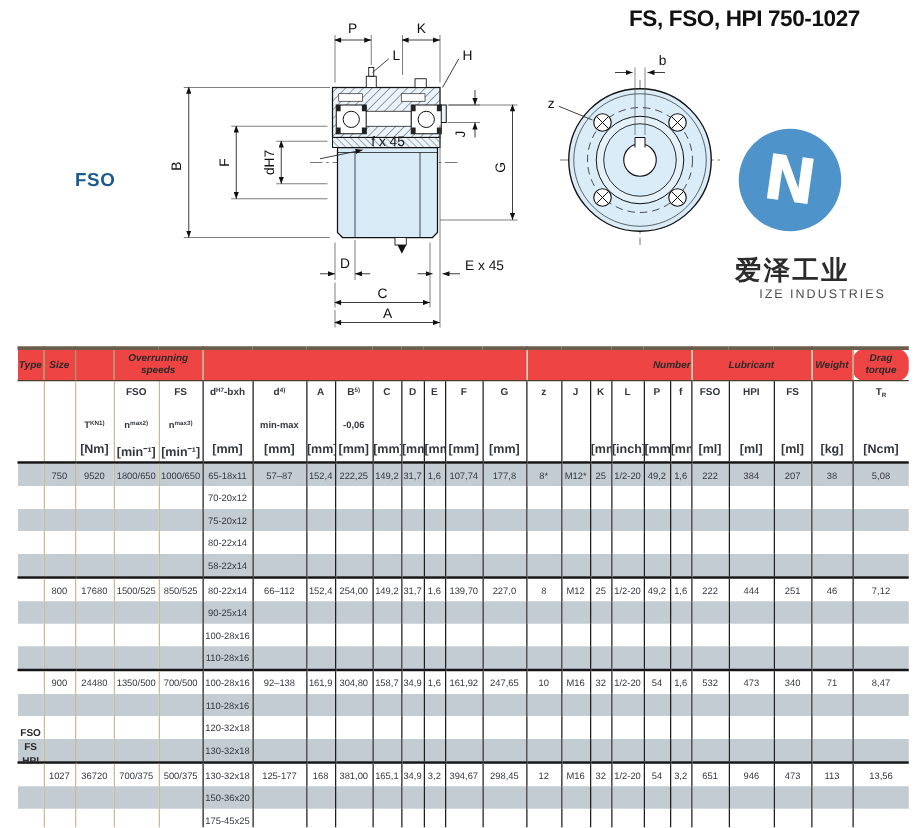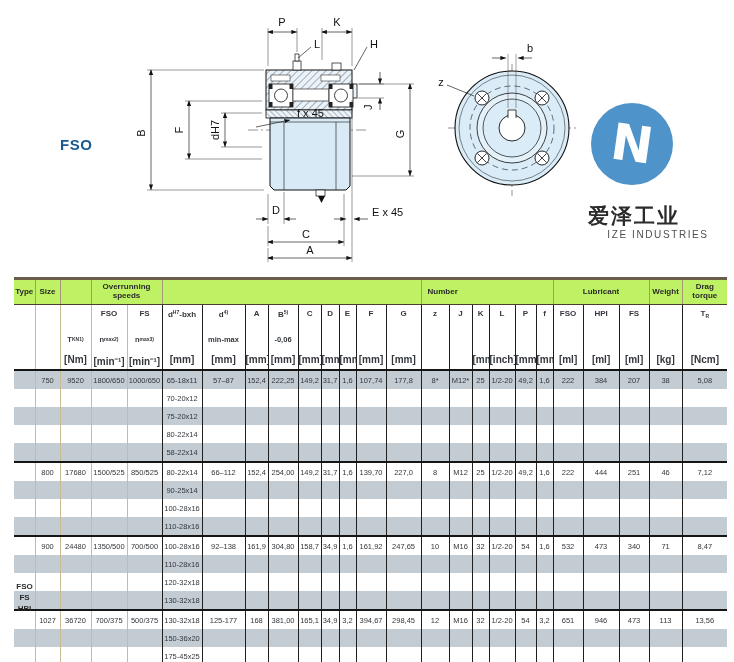--- a/index.html
+++ b/index.html
@@ -14,24 +14,24 @@
   
   #logo{position:absolute;left:588px;top:100px;width:140px;}
   #logo .zh{margin-top:12px;font-size:21px;font-weight:bold;color:#2b2b2b;
             letter-spacing:2px;line-height:1.1;}
   #logo .en{font-size:10px;color:#4e4e4e;letter-spacing:1.6px;margin-top:2px;text-align:center;}
   
   #tblwrap{position:absolute;left:14px;top:277px;width:712px;}
   #spec{border-collapse:collapse;table-layout:fixed;width:712px;
         font-size:7.5px;color:#33373c;border-top:3px solid #6a5d49;border-bottom:2px solid #6a5d49;}
   #spec td{padding:0;text-align:center;vertical-align:middle;white-space:nowrap;overflow:hidden;}
-  #spec .band1 td{background:#bef264;height:24px;font-weight:bold;font-size:8px;color:#2a2a2a;
-        border-bottom:1.5px solid #4a3f2f;border-right:1px solid #a79875;white-space:pre-line;line-height:1.1;}
-  #spec .band1 td.gl{text-align:left;padding-left:6px;}
-  #spec .band1 td.nr{border-right:none;}
+  #spec .band1 td{background:#ef4444;height:24px;font-weight:bold;font-size:8px;color:#2a2a2a;
+        border-bottom:1.5px solid #4a3f2f;border-right:1px solid #a79875;white-space:pre-line;line-height:1.1;font-style:italic;}
+  #spec .band1 td.gl{text-align:right;padding-left:6px;}
+  #spec .band1 td.nr{border-right:none;border-radius:10px;}
   #spec .band2 td{height:64px;vertical-align:top;}
   #spec .band2 td{border-bottom:2px solid #151515;}
   .colbox{display:flex;flex-direction:column;height:64px;}
   .colbox .h1{height:15px;padding-top:4px;font-weight:bold;font-size:8px;}
   .colbox .h2{flex:1;display:flex;align-items:center;justify-content:center;font-weight:bold;font-size:7.5px;}
   .colbox .h3{height:13px;font-weight:bold;font-size:10px;padding-bottom:2px;}
   #spec sub{font-size:5px;vertical-align:-1.5px;}
   #spec sup{font-size:5px;vertical-align:2.5px;}
   #spec tbody td{height:18px;}
   #spec tbody tr.shade td{background:#c3cbd3;}
@@ -42,20 +42,21 @@
   #typeLabel{position:absolute;left:0;top:304px;width:21px;text-align:center;
              font-weight:bold;font-size:8px;color:#2a2a2a;line-height:11px;white-space:pre-line;}
   
   .dimlbl{font:11px "Liberation Sans",sans-serif;fill:#111;}
 </style>
 </head>
 <body>
 
 <div id="page">
 
+  <div id="title">FS, FSO, HPI 750-1027</div>
   <div id="variant">FSO</div>
 
   <svg id="drawsvg" width="734" height="272" viewBox="0 0 734 272">
     <defs>
       <pattern id="h1" width="5" height="5" patternUnits="userSpaceOnUse" patternTransform="rotate(45)">
         <line x1="0" y1="0" x2="0" y2="5" stroke="#2a2a2a" stroke-width="0.7"></line>
       </pattern>
       <pattern id="h2" width="4" height="4" patternUnits="userSpaceOnUse" patternTransform="rotate(-45)">
         <line x1="0" y1="0" x2="0" y2="4" stroke="#2a2a2a" stroke-width="0.6"></line>
       </pattern>

